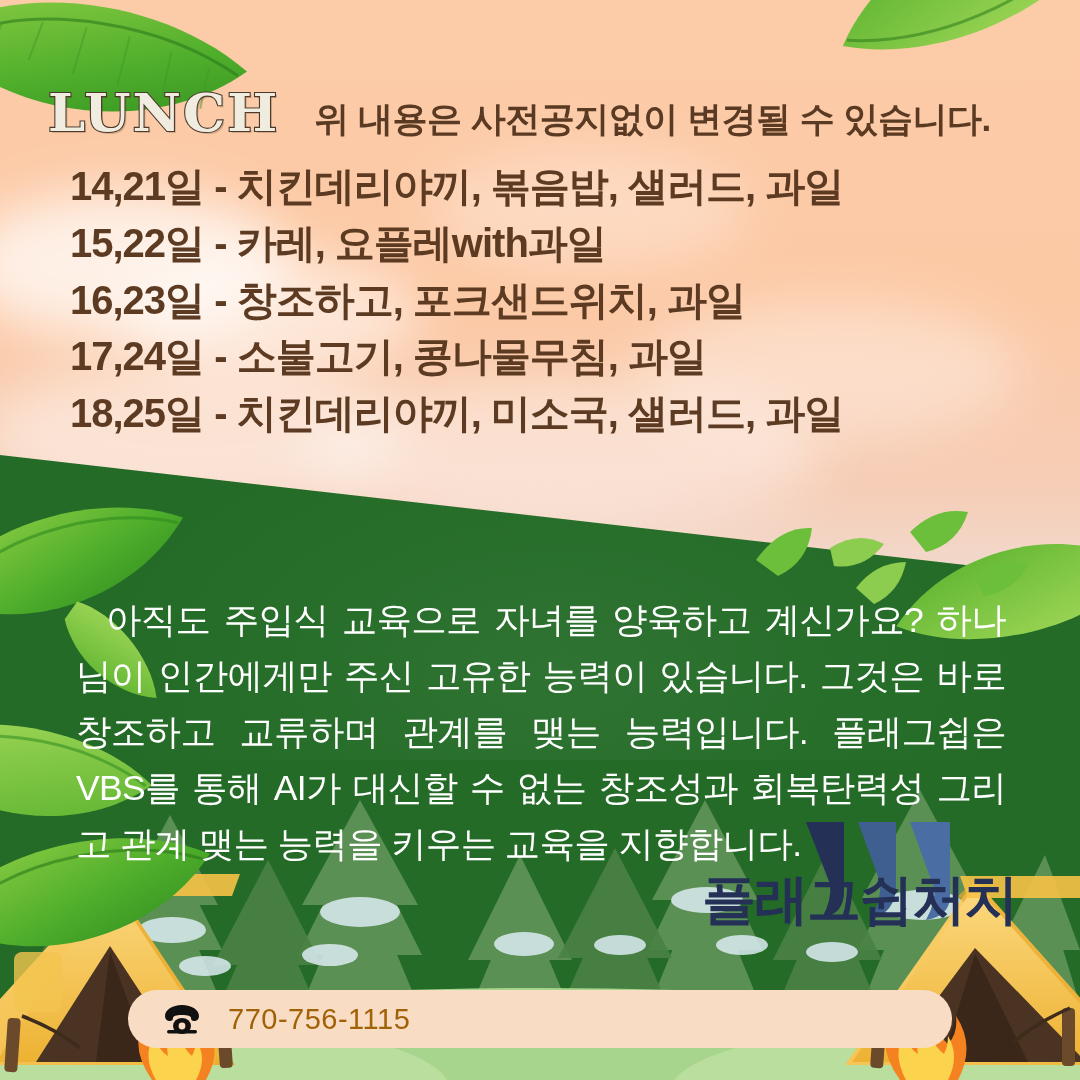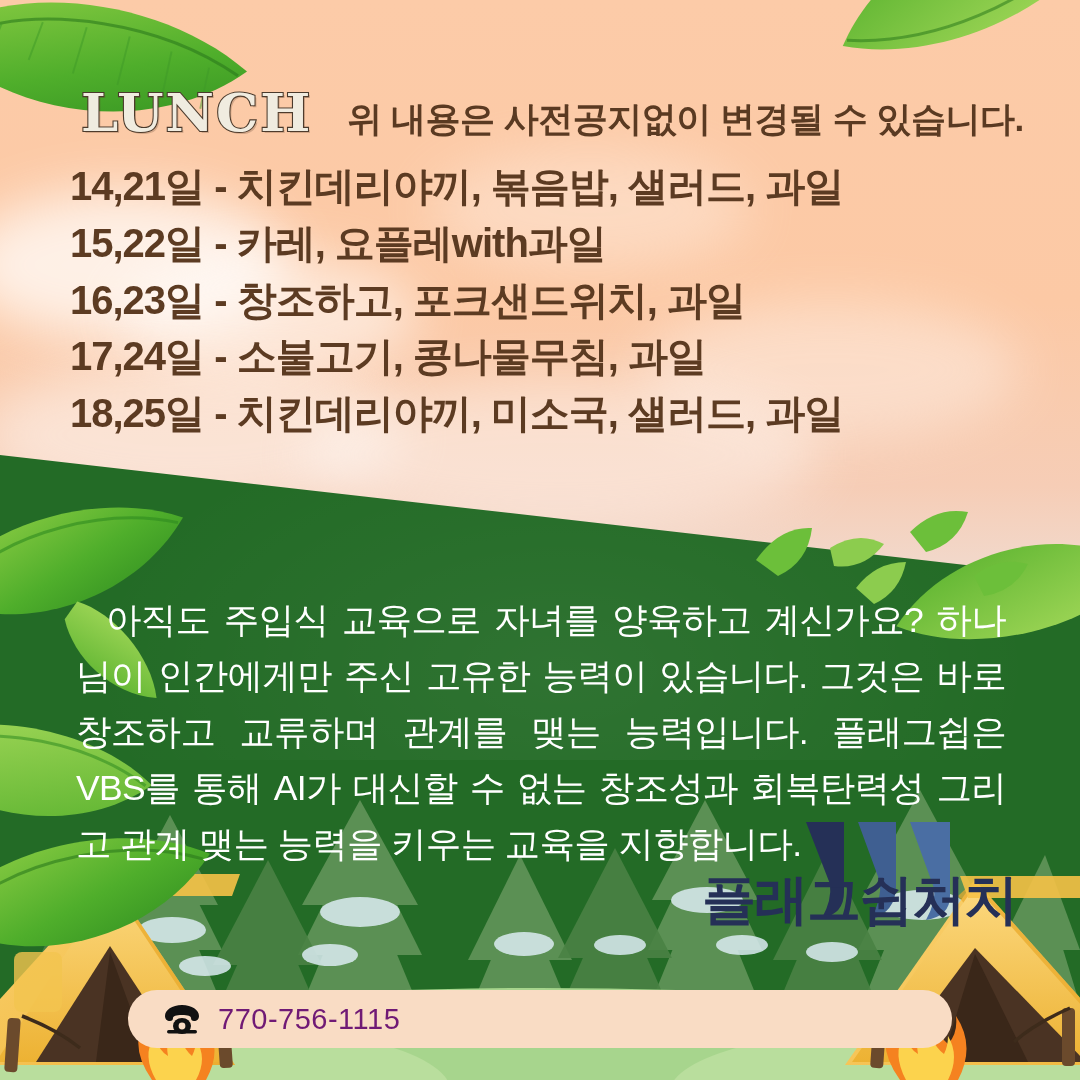--- a/index.html
+++ b/index.html
@@ -33,21 +33,20 @@
 
   
   .header{position:absolute;left:48px;top:86px;display:flex;align-items:baseline;gap:16px;}
   .lunch{
     font-family:"DejaVu Serif","Liberation Serif",serif;
     font-weight:700;font-size:53px;letter-spacing:2px;line-height:1;
     color:#f0ece0;
     -webkit-text-stroke:2.2px #4a3a2c;
     paint-order:stroke fill;
     text-shadow:2px 2px 0 rgba(90,65,45,.25);
-    margin-left:33px;
   }
   .notice{font-size:35px;font-weight:600;color:#5a3a22;line-height:1;letter-spacing:-.5px;margin-left:19px;}
 
   
   .menu{position:absolute;left:50px;top:158px;width:960px;}
   .menu-row{
     font-size:40px;font-weight:800;color:#5c3b22;line-height:1.42;
     letter-spacing:-1px;white-space:nowrap;margin-left:20px;
   }
 
@@ -68,21 +67,21 @@
     line-height:1;white-space:nowrap;
   }
 
   
   .footer{
     position:absolute;left:128px;top:990px;width:824px;height:58px;
     background:#f9dcc4;border-radius:34px;
     display:flex;align-items:center;
   }
   .phone-icon{margin-left:36px;width:36px;height:30px;flex:0 0 auto;}
-  .phone-num{margin-left:18px;font-size:29px;color:#701a75;letter-spacing:.5px;font-weight:500;}
+  .phone-num{margin-left:28px;font-size:29px;color:#a16207;letter-spacing:.5px;font-weight:500;}
   .addr{margin-left:86px;font-size:29px;color:#1d1d1d;letter-spacing:.3px;font-weight:500;}
 
   .art{position:absolute;inset:0;pointer-events:none;}
 </style>
 </head>
 <body>
 
 <div class="poster">
 
   <div class="cloud c1"></div>

